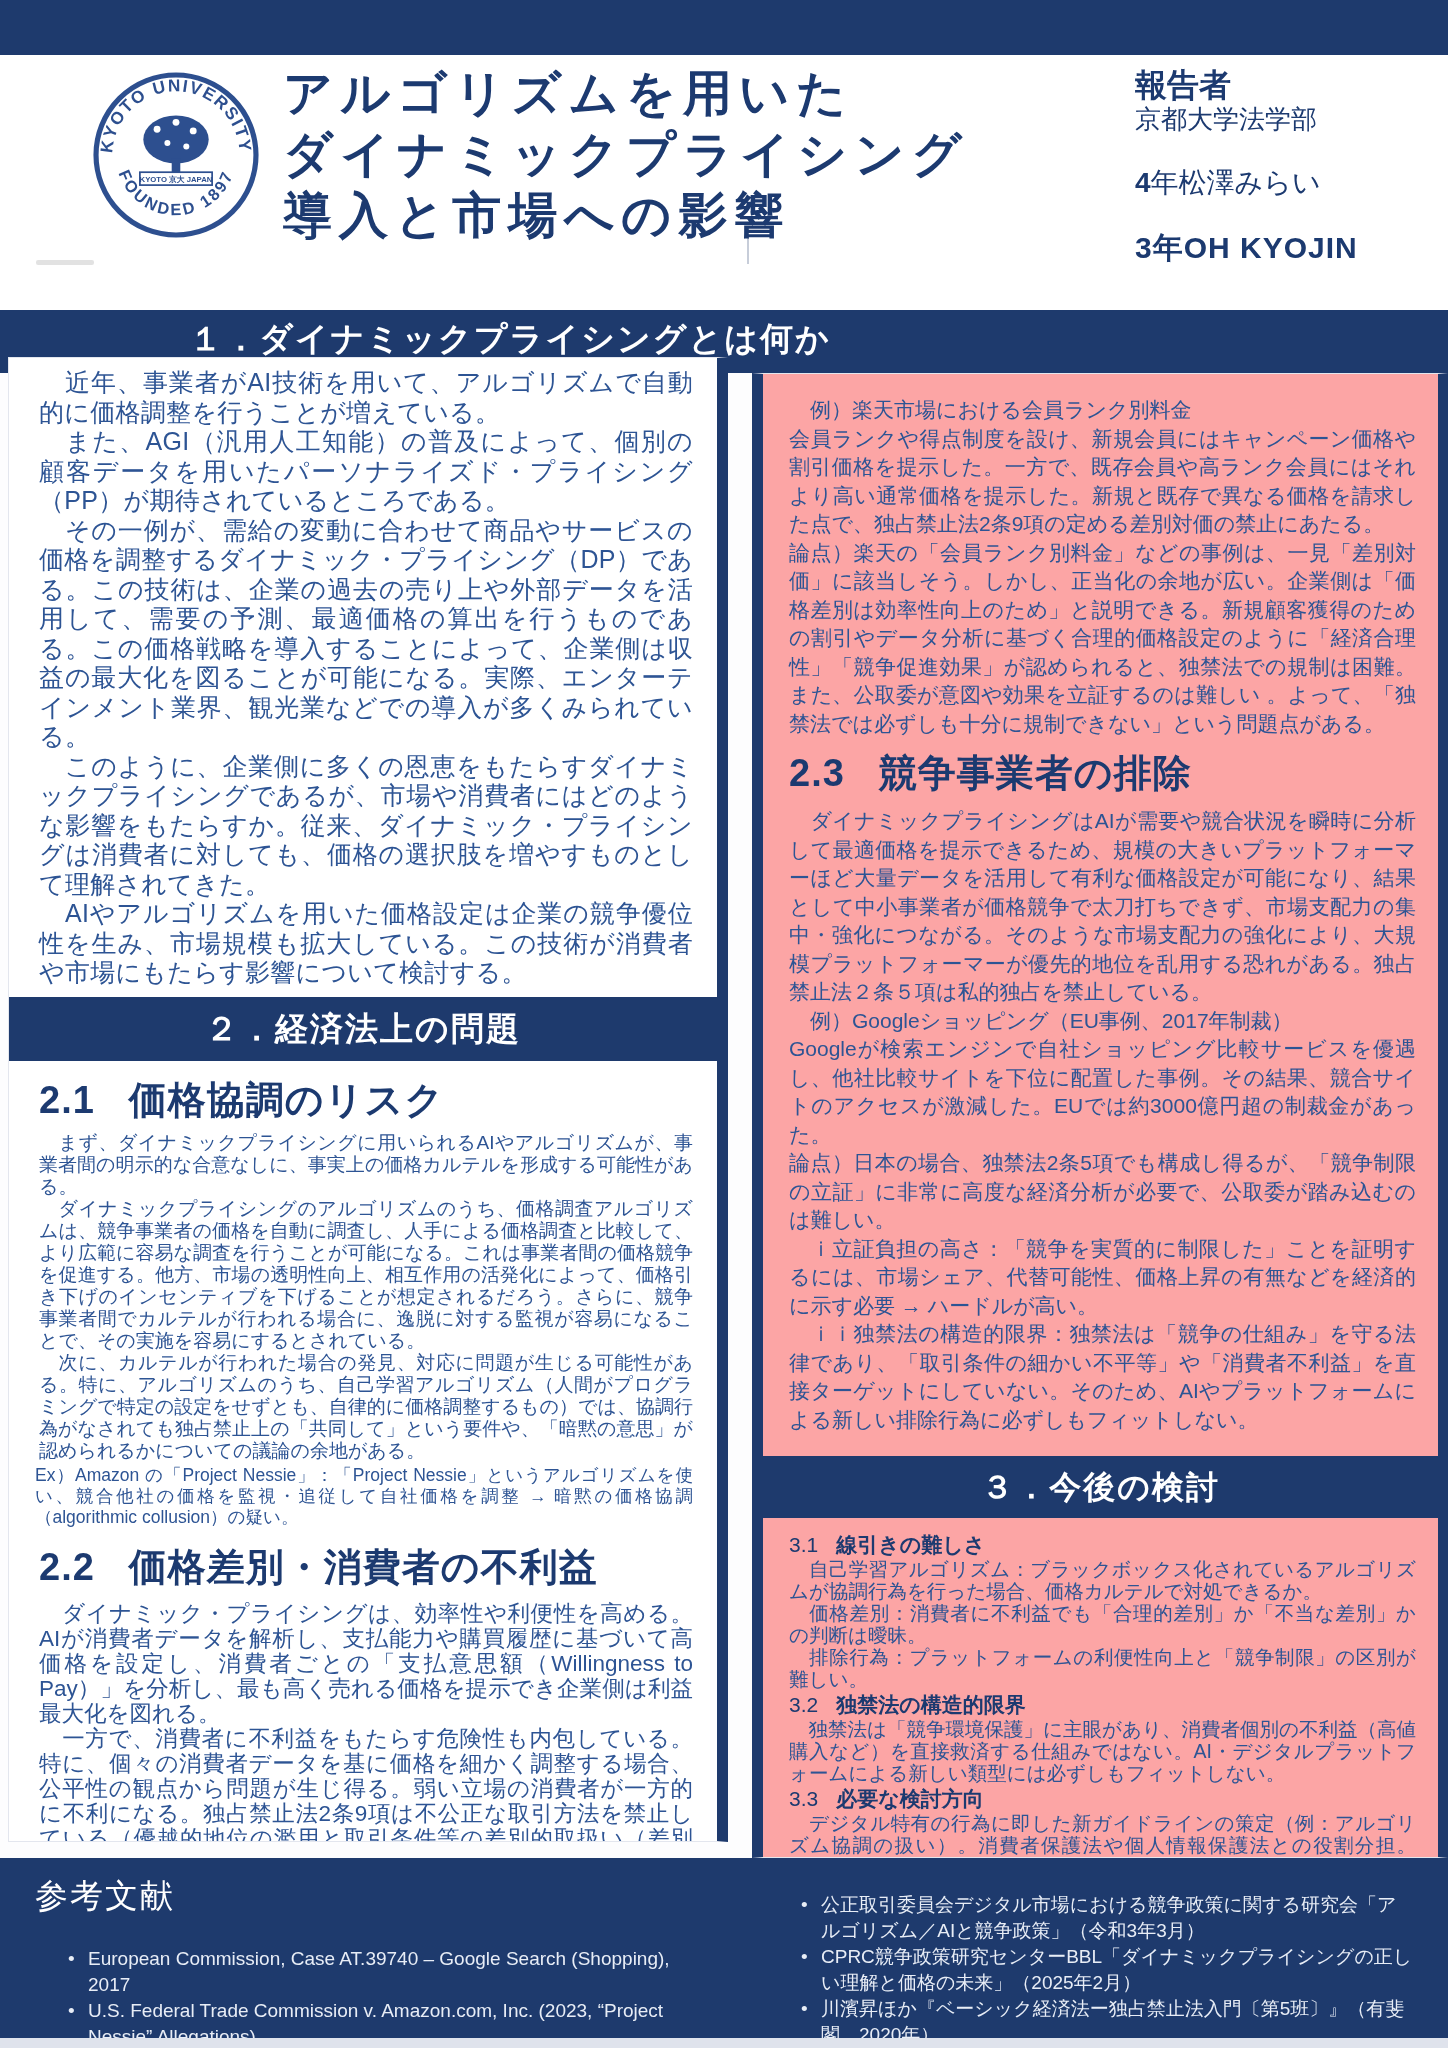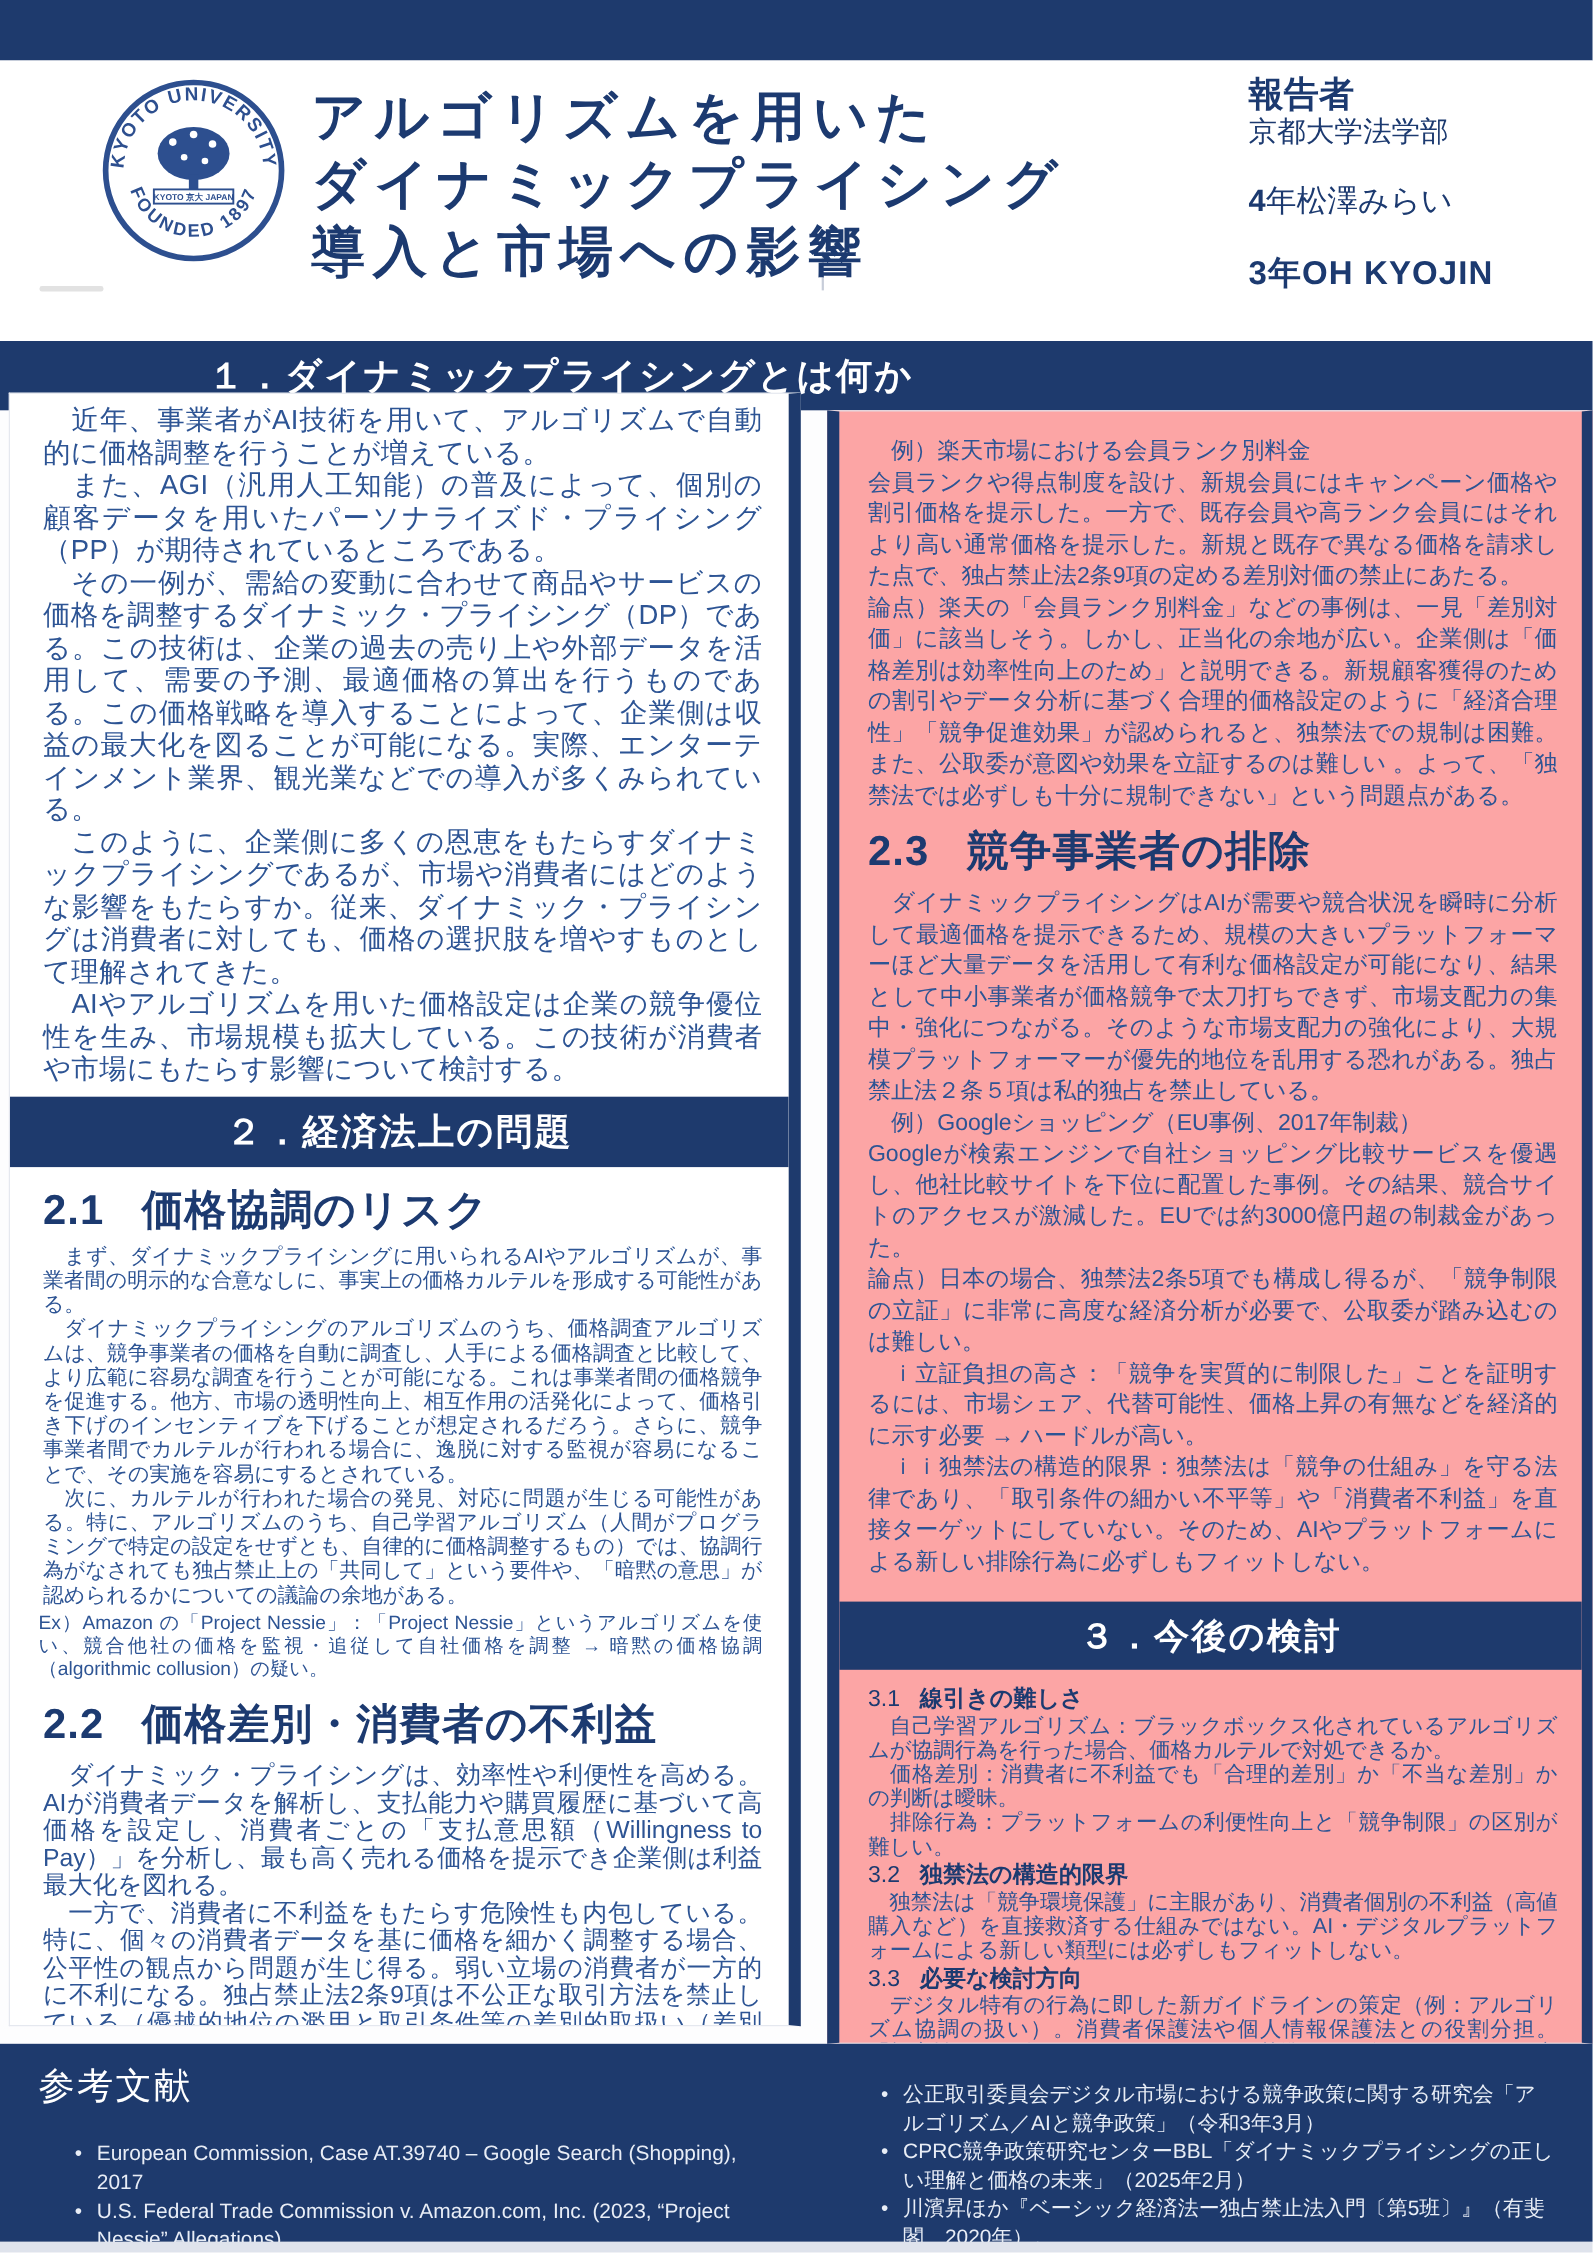--- a/index.html
+++ b/index.html
@@ -14,34 +14,34 @@
     position:relative;width:1448px;height:2048px;overflow:hidden;
     background:#fdfdfe;
     font-family:"Liberation Sans","DejaVu Sans",sans-serif;
     color:var(--body);
   }
   
   .topbar{position:absolute;left:0;top:0;width:1448px;height:55px;background:var(--navy);}
   
   .header{position:absolute;left:0;top:55px;width:1448px;height:255px;background:#ffffff;}
   .logo{position:absolute;left:90px;top:14px;width:172px;height:172px;}
-  .title{position:absolute;left:283px;top:22px;font-size:49px;line-height:61px;
+  .title{position:absolute;left:283px;top:8px;font-size:49px;line-height:61px;
          font-weight:700;letter-spacing:7px;color:var(--heading);}
   .reporter{position:absolute;left:1135px;top:14px;color:var(--heading);}
   .rep-label{font-size:32px;font-weight:700;line-height:33px;}
   .rep-aff{font-size:26px;font-weight:400;line-height:34px;}
   .rep-a1{margin-top:28px;font-size:28px;font-weight:400;}
   .rep-a1 b{font-weight:700;}
   .rep-a2{margin-top:26px;font-size:30px;font-weight:700;letter-spacing:1px;}
   .watermark{position:absolute;left:36px;top:205px;width:58px;height:5px;
              background:#d6d6d6;opacity:.7;border-radius:2px;}
   .header-tick{position:absolute;left:747px;top:173px;width:2px;height:36px;background:#c7cdd9;}
   
   .band1{position:absolute;left:0;top:310px;width:1448px;height:63px;background:var(--navy);}
-  .band1-inner{width:1020px;text-align:center;color:#fff;font-size:33px;font-weight:700;line-height:63px;letter-spacing:2px;}
+  .band1-inner{width:1020px;text-align:center;color:#fff;font-size:33px;font-weight:700;line-height:63px;letter-spacing:2px;font-family:Liberation Mono, monospace;}
   
   .left-col{position:absolute;left:8px;top:357px;width:720px;height:1485px;background:#fff;
             border:1px solid #e3e6ee;border-right:11px solid var(--navy);overflow:hidden;}
   .right-col{position:absolute;left:752px;top:373px;width:696px;height:1485px;background:#fca5a5;
              border:1px solid #e3e6ee;border-left:11px solid var(--navy);
              border-right:10px solid var(--navy);overflow:hidden;}
   p{text-align:justify;}
   .sec1-body{padding:10px 24px 0 30px;font-size:25px;line-height:29.5px;letter-spacing:.3px;}
   .band-inline{margin-top:9px;height:64px;background:var(--navy);color:#fff;text-align:center;
                font-size:33px;font-weight:700;line-height:64px;letter-spacing:2px;}

